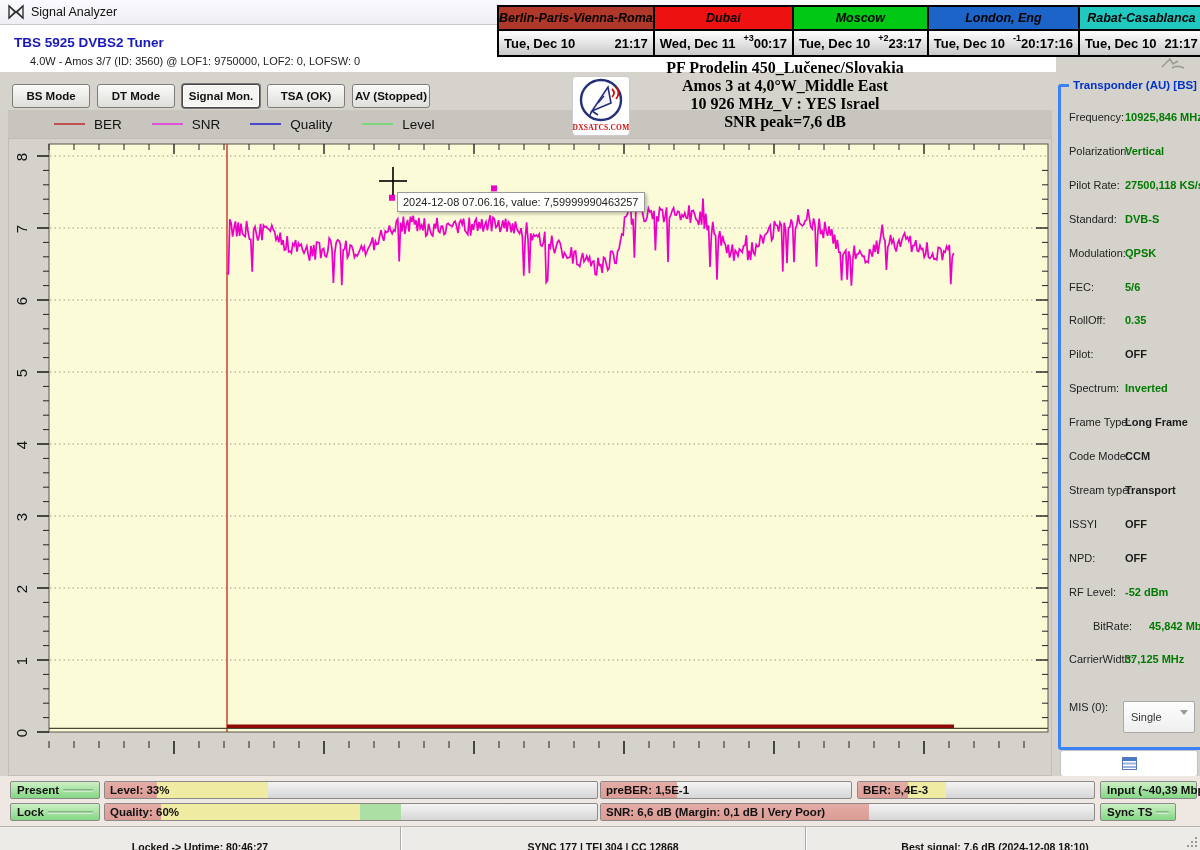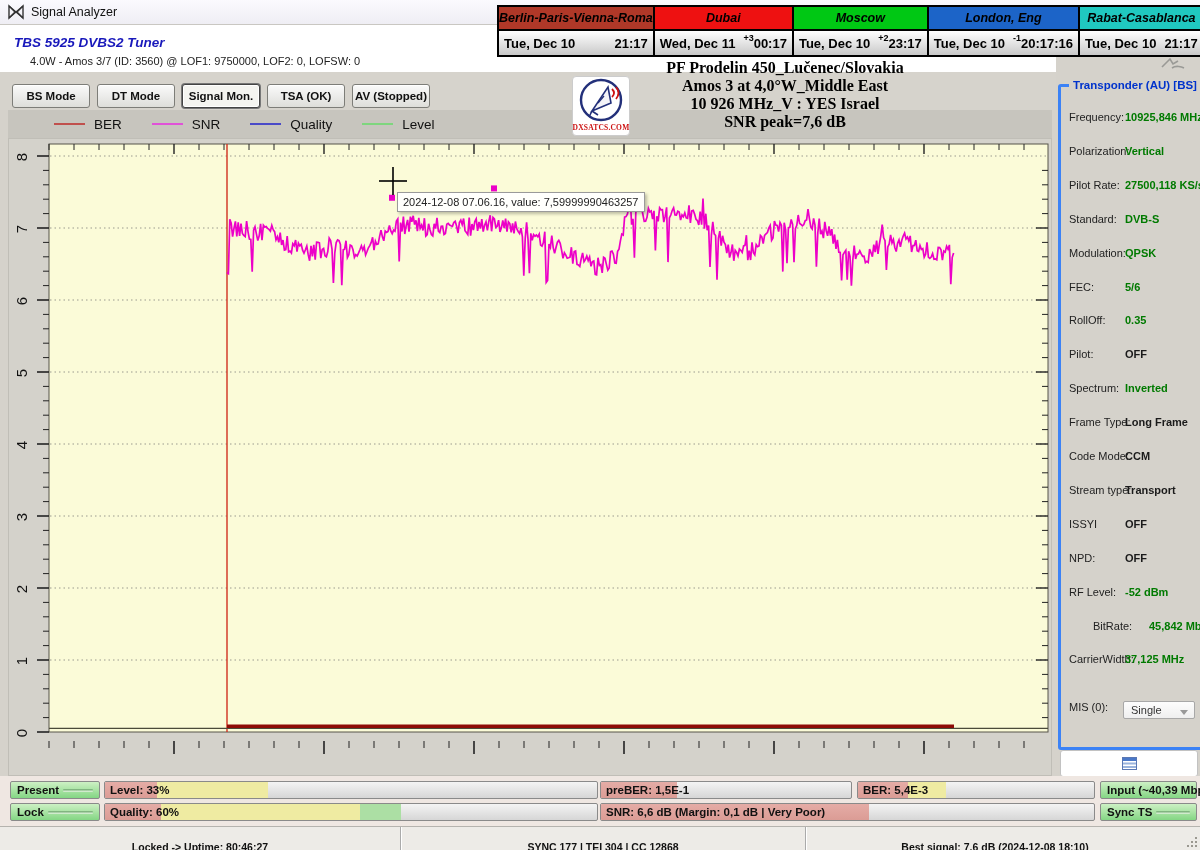--- a/index.html
+++ b/index.html
@@ -8,21 +8,21 @@
 
   
   #titlebar{position:absolute;left:0;top:0;width:1200px;height:25px;
     background:linear-gradient(#FBFAFE,#EFEEF4);border-bottom:1px solid #c9c7c2;
     display:flex;align-items:center;gap:7px;padding-left:8px;box-sizing:border-box;}
   #titlebar .wtitle{font-size:12.5px;color:#111;}
 
   
   #tunerstrip{position:absolute;left:0;top:25px;width:1056px;height:47px;background:#FFFFFF;
     border-bottom:1px solid #b9b7b1;}
-  #tuner-name{position:absolute;left:14px;top:10px;font-size:13.5px;font-weight:bold;color:#1818BB;font-style:italic;}
+  #tuner-name{position:absolute;left:14px;top:10px;font-size:13.5px;font-weight:bold;color:#1818BB;}
   #tuner-details{position:absolute;left:30px;top:30px;font-size:11px;color:#222;}
 
   
   #grayband{position:absolute;left:0;top:72px;width:1056px;height:38px;background:#D6D3CC;}
   #legendband{position:absolute;left:8px;top:110px;width:1044px;height:28px;background:#C7C5BE;
     display:flex;align-items:center;padding-left:46px;box-sizing:border-box;gap:30px;}
   .legend-item{display:flex;align-items:center;gap:9px;}
   .legend-line{width:31px;height:2px;}
   .legend-label{font-size:13.5px;color:#111;}
 
@@ -51,21 +51,21 @@
   
   #tp-panel{position:absolute;left:1058px;top:84px;width:140px;height:660px;
     border:3px solid #3b82f6;border-radius:3px;}
   #tp-title{position:absolute;left:8px;top:-8px;background:#D5D2CB;padding:0 4px;
     font-size:11.5px;font-weight:bold;color:#0033CC;white-space:nowrap;}
   .tp-row{position:absolute;left:0;width:100%;height:16px;}
   .tp-label{position:absolute;left:8px;font-size:11px;color:#222;white-space:nowrap;}
   .tp-value{position:absolute;left:64px;font-size:11px;font-weight:bold;white-space:nowrap;}
   .tp-green{color:#007A00;}
   .tp-black{color:#1a1a1a;}
-  #mis-select{position:absolute;left:62px;width:72px;height:18px;background:linear-gradient(#FDFDFD,#EFEFEF);
+  #mis-select{position:absolute;left:62px;width:72px;height:32px;background:linear-gradient(#FDFDFD,#EFEFEF);
     border:1px solid #a8a8a8;border-radius:2px;font-size:11px;color:#333;
     display:flex;align-items:center;padding-left:7px;box-sizing:border-box;}
   #mis-select .chev{position:absolute;right:6px;top:8px;width:0;height:0;
     border-left:4px solid transparent;border-right:4px solid transparent;border-top:5px solid #999;}
   #tp-button{position:absolute;left:1060px;top:750px;width:136px;height:25px;background:#fff;
     border:1px solid #c2c2c2;border-radius:3px;display:flex;align-items:center;justify-content:center;}
 
   
   #meters{position:absolute;left:0;top:776px;width:1200px;height:50px;background:#EFE7E2;}
   .badge{position:absolute;height:18px;background:linear-gradient(#CDF0C4,#84D684);
@@ -513,21 +513,21 @@
       <div class="meter" style="left: 104px; top: 27px; width: 494px;">
         <div class="seg" style="left: 0px; width: 56px; background: linear-gradient(rgb(229, 172, 166), rgb(219, 156, 149));"></div>
         <div class="seg" style="left: 56px; width: 199px; background: linear-gradient(rgb(239, 235, 162), rgb(239, 235, 162));"></div>
         <div class="seg" style="left: 255px; width: 41px; background: linear-gradient(rgb(172, 223, 164), rgb(172, 223, 164));"></div>
         <div class="mtext">Quality: 60%</div>
       </div>
       <div class="meter" style="left: 600px; top: 27px; width: 495px;">
         <div class="seg" style="left: 0px; width: 268px; background: linear-gradient(rgb(229, 172, 166), rgb(219, 156, 149));"></div>
         <div class="mtext">SNR: 6,6 dB (Margin: 0,1 dB | Very Poor)</div>
       </div>
-      <div class="badge" style="left: 1100px; top: 27px; width: 97px; text-align: center;">
+      <div class="badge" style="left: 1100px; top: 27px; width: 76px; text-align: center;">
         <span class="btext">Sync TS</span>
         <span class="groove"></span>
       </div>
     </div>
 
   <div id="statusbar">
     <div class="sb-sec" style="width:400px;">Locked -&gt; Uptime: 80:46:27</div>
     <div class="sb-sec" style="width:405px;">SYNC 177 | TEI 304 | CC 12868</div>
     <div class="sb-sec" style="flex:1;">Best signal: 7,6 dB (2024-12-08 18:10)</div>
     <div id="sb-grip">

